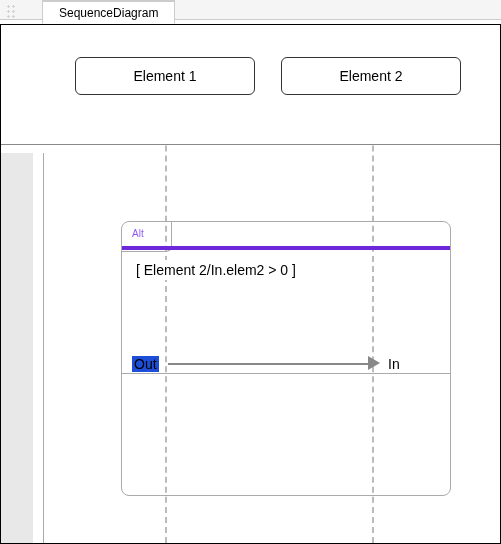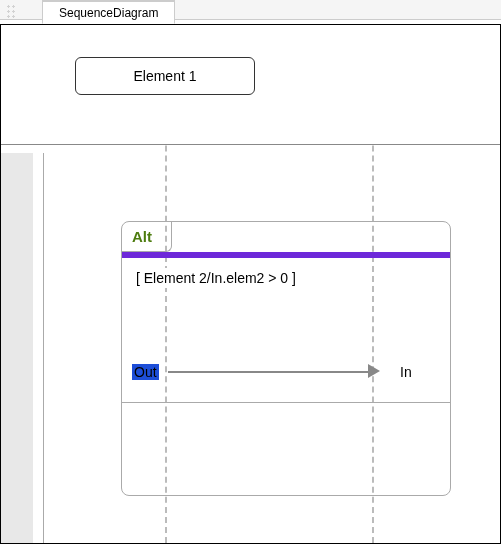--- a/index.html
+++ b/index.html
@@ -92,40 +92,40 @@
     top: 196px;
     width: 330px;
     height: 275px;
     border: 1px solid #aaa;
     border-radius: 8px;
     background: transparent;
   }
   .operator {
     position: absolute;
     left: 6px; top: 4px;
-    font-weight: bold;
-    color: #4d7c0f;
-    font-size: 15px;
+    font-weight: normal;
+    color: #8b5cf6;
+    font-size: 10px;
     background: #fff;
     padding: 2px 4px;
   }
   .operator-cut {
     position: absolute;
     left: 0; top: 0;
     width: 50px; height: 30px;
     border-right: 1px solid #aaa;
     border-bottom: 1px solid #aaa;
     border-bottom-right-radius: 6px;
   }
   .operand-top {
     position: absolute;
     left: 0; right: 0;
-    top: 30px;
-    height: 151px;
-    border-top: 6px solid #6d28d9;
+    top: 24px;
+    height: 128px;
+    border-top: 4px solid #6d28d9;
     border-bottom: 1px solid #aaa;
   }
   .guard {
     position: absolute;
     left: 10px; top: 10px;
     font-size: 14px;
     background: #fff;
     padding: 2px 4px;
   }
   .msg-label {
@@ -145,21 +145,20 @@
     background: #1d4ed8;
     padding: 0 2px;
   }
   .port-in {
     position: absolute;
     left: 264px;
     top: 106px;
     font-size: 14px;
     background: #fff;
     padding: 0 2px;
-    margin-left: 12px;
   }
   .arrow-line {
     position: absolute;
     left: 46px;
     top: 113px;
     width: 206px;
     height: 0;
     border-top: 2px solid #888;
   }
   .arrow-head {
@@ -180,20 +179,21 @@
   <div class="tab">SequenceDiagram</div>
 </div>
 
 <div class="canvas">
 
   <div class="vline" style="left:164px"></div>
   <div class="vline" style="left:371px"></div>
 
   <div class="header-strip">
     <div class="lifeline-box" style="left:74px;width:180px">Element 1</div>
+    <div class="lifeline-box" style="left:280px;width:180px">Element 2</div>
   </div>
 
   <div class="leftcol"></div>
   <div class="rule"></div>
 
   <div class="frag">
     <div class="operator-cut"></div>
     <div class="operator">Alt</div>
 
     <div class="operand-top">

